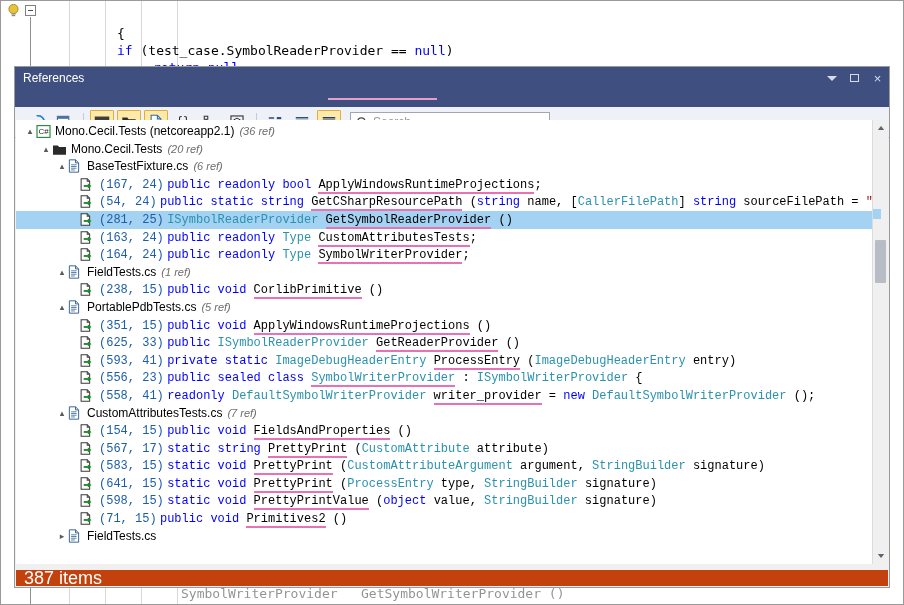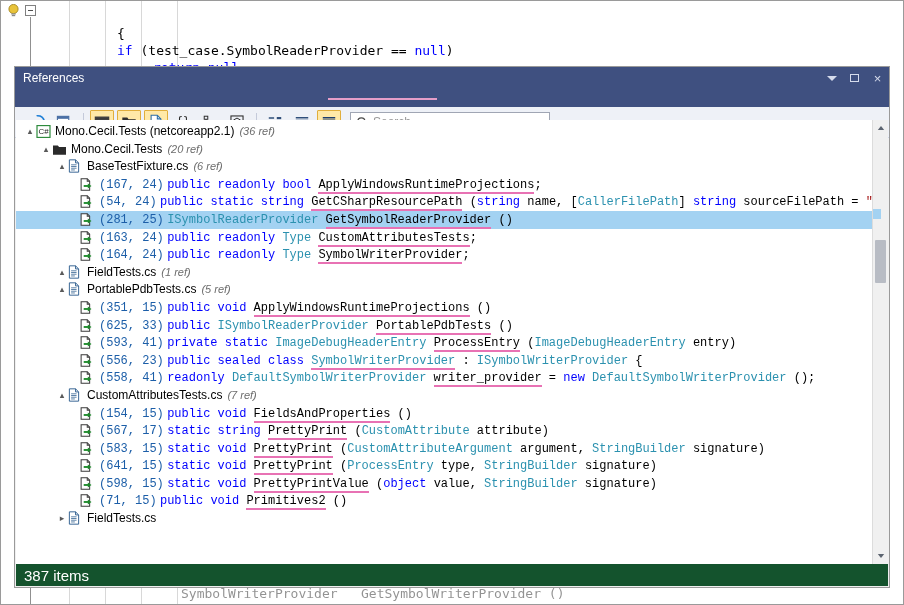--- a/index.html
+++ b/index.html
@@ -142,22 +142,22 @@
   .sb-up{top:0;}
   .sb-dn{bottom:0;}
   .sb-thumb{
     position:absolute;left:2px;top:120px;width:11px;height:43px;background:#b8bcc4;border-radius:1px;
   }
   .sb-mark{
     position:absolute;left:0;top:89px;width:8px;height:10px;background:#a3d2f2;
   }
   
   #status{
-    position:absolute;left:1px;right:1px;bottom:1px;height:22px;
-    background:#14532d;color:#ffffff;font-size:15px;
+    position:absolute;left:1px;right:1px;bottom:1px;height:16px;
+    background:#c2410c;color:#ffffff;font-size:18px;
     display:flex;align-items:center;padding-left:8px;box-sizing:border-box;
   }
 </style>
 </head>
 <body>
 
 <div id="editor">
   <div class="gutter"></div>
   <svg class="bulb" viewBox="0 0 13 14">
     <ellipse cx="6.5" cy="5" rx="4.6" ry="4.6" fill="#e8c33a" stroke="#9a7c13" stroke-width="0.8"></ellipse>
@@ -335,37 +335,43 @@
               <path d="M1.2 0.8h6.6l2.6 2.6v9.8H1.2z" fill="#fff" stroke="#3a3a3a" stroke-width="1.1"></path>
               <path d="M7.8 0.8v2.6h2.6" fill="none" stroke="#3a3a3a" stroke-width="1.1"></path>
               <path d="M4 8.6h6" stroke="#1d8a2b" stroke-width="2"></path>
               <path d="M8.4 5.9 12.4 8.6 8.4 11.3z" fill="#1d8a2b"></path>
             </svg></span><span class="mono loc">(164, 24)</span> <span class="mono"><span class="k">public&nbsp;</span><span class="k">readonly&nbsp;</span><span class="t">Type&nbsp;</span><span class="p hl">SymbolWriterProvider</span><span class="p">;</span></span></div>
         <div class="row"><span style="display:inline-block;width:40px"></span><span class="twisty">▴</span><span class="ico"><svg viewBox="0 0 14 16" width="12" height="14">
               <path d="M1.6 0.8h7.2l3.6 3.6v10.8H1.6z" fill="#fff" stroke="#2f5f8f" stroke-width="1.1"></path>
               <path d="M8.8 0.8v3.6h3.6" fill="none" stroke="#2f5f8f" stroke-width="1.1"></path>
               <path d="M3.6 6.6h6.4M3.6 8.6h6.4M3.6 10.6h6.4M3.6 12.6h4.4" stroke="#2f5f8f" stroke-width=".9"></path>
             </svg></span><span class="nm">FieldTests.cs</span><span class="cnt">(1 ref)</span></div>
+        <div class="row"><span style="display:inline-block;width:64px"></span><span class="ico"><svg viewBox="0 0 14 14" width="13" height="13">
+              <path d="M1.2 0.8h6.6l2.6 2.6v9.8H1.2z" fill="#fff" stroke="#3a3a3a" stroke-width="1.1"></path>
+              <path d="M7.8 0.8v2.6h2.6" fill="none" stroke="#3a3a3a" stroke-width="1.1"></path>
+              <path d="M4 8.6h6" stroke="#1d8a2b" stroke-width="2"></path>
+              <path d="M8.4 5.9 12.4 8.6 8.4 11.3z" fill="#1d8a2b"></path>
+            </svg></span><span class="mono loc">(238, 15)</span> <span class="mono"><span class="k">public&nbsp;</span><span class="k">void&nbsp;</span><span class="p hl">CorlibPrimitive</span><span class="p">&nbsp;()</span></span></div>
         <div class="row"><span style="display:inline-block;width:40px"></span><span class="twisty">▴</span><span class="ico"><svg viewBox="0 0 14 16" width="12" height="14">
               <path d="M1.6 0.8h7.2l3.6 3.6v10.8H1.6z" fill="#fff" stroke="#2f5f8f" stroke-width="1.1"></path>
               <path d="M8.8 0.8v3.6h3.6" fill="none" stroke="#2f5f8f" stroke-width="1.1"></path>
               <path d="M3.6 6.6h6.4M3.6 8.6h6.4M3.6 10.6h6.4M3.6 12.6h4.4" stroke="#2f5f8f" stroke-width=".9"></path>
             </svg></span><span class="nm">PortablePdbTests.cs</span><span class="cnt">(5 ref)</span></div>
         <div class="row"><span style="display:inline-block;width:64px"></span><span class="ico"><svg viewBox="0 0 14 14" width="13" height="13">
               <path d="M1.2 0.8h6.6l2.6 2.6v9.8H1.2z" fill="#fff" stroke="#3a3a3a" stroke-width="1.1"></path>
               <path d="M7.8 0.8v2.6h2.6" fill="none" stroke="#3a3a3a" stroke-width="1.1"></path>
               <path d="M4 8.6h6" stroke="#1d8a2b" stroke-width="2"></path>
               <path d="M8.4 5.9 12.4 8.6 8.4 11.3z" fill="#1d8a2b"></path>
             </svg></span><span class="mono loc">(351, 15)</span> <span class="mono"><span class="k">public&nbsp;</span><span class="k">void&nbsp;</span><span class="p hl">ApplyWindowsRuntimeProjections</span><span class="p">&nbsp;()</span></span></div>
         <div class="row"><span style="display:inline-block;width:64px"></span><span class="ico"><svg viewBox="0 0 14 14" width="13" height="13">
               <path d="M1.2 0.8h6.6l2.6 2.6v9.8H1.2z" fill="#fff" stroke="#3a3a3a" stroke-width="1.1"></path>
               <path d="M7.8 0.8v2.6h2.6" fill="none" stroke="#3a3a3a" stroke-width="1.1"></path>
               <path d="M4 8.6h6" stroke="#1d8a2b" stroke-width="2"></path>
               <path d="M8.4 5.9 12.4 8.6 8.4 11.3z" fill="#1d8a2b"></path>
-            </svg></span><span class="mono loc">(625, 33)</span> <span class="mono"><span class="k">public&nbsp;</span><span class="t">ISymbolReaderProvider&nbsp;</span><span class="p hl">PortablePdbTests</span><span class="p">&nbsp;()</span></span></div>
+            </svg></span><span class="mono loc">(625, 33)</span> <span class="mono"><span class="k">public&nbsp;</span><span class="t">ISymbolReaderProvider&nbsp;</span><span class="p hl">GetReaderProvider</span><span class="p">&nbsp;()</span></span></div>
         <div class="row"><span style="display:inline-block;width:64px"></span><span class="ico"><svg viewBox="0 0 14 14" width="13" height="13">
               <path d="M1.2 0.8h6.6l2.6 2.6v9.8H1.2z" fill="#fff" stroke="#3a3a3a" stroke-width="1.1"></path>
               <path d="M7.8 0.8v2.6h2.6" fill="none" stroke="#3a3a3a" stroke-width="1.1"></path>
               <path d="M4 8.6h6" stroke="#1d8a2b" stroke-width="2"></path>
               <path d="M8.4 5.9 12.4 8.6 8.4 11.3z" fill="#1d8a2b"></path>
             </svg></span><span class="mono loc">(593, 41)</span> <span class="mono"><span class="k">private&nbsp;</span><span class="k">static&nbsp;</span><span class="t">ImageDebugHeaderEntry&nbsp;</span><span class="p hl">ProcessEntry</span><span class="p">&nbsp;(</span><span class="t">ImageDebugHeaderEntry</span><span class="p">&nbsp;entry)</span></span></div>
         <div class="row"><span style="display:inline-block;width:64px"></span><span class="ico"><svg viewBox="0 0 14 14" width="13" height="13">
               <path d="M1.2 0.8h6.6l2.6 2.6v9.8H1.2z" fill="#fff" stroke="#3a3a3a" stroke-width="1.1"></path>
               <path d="M7.8 0.8v2.6h2.6" fill="none" stroke="#3a3a3a" stroke-width="1.1"></path>
               <path d="M4 8.6h6" stroke="#1d8a2b" stroke-width="2"></path>

